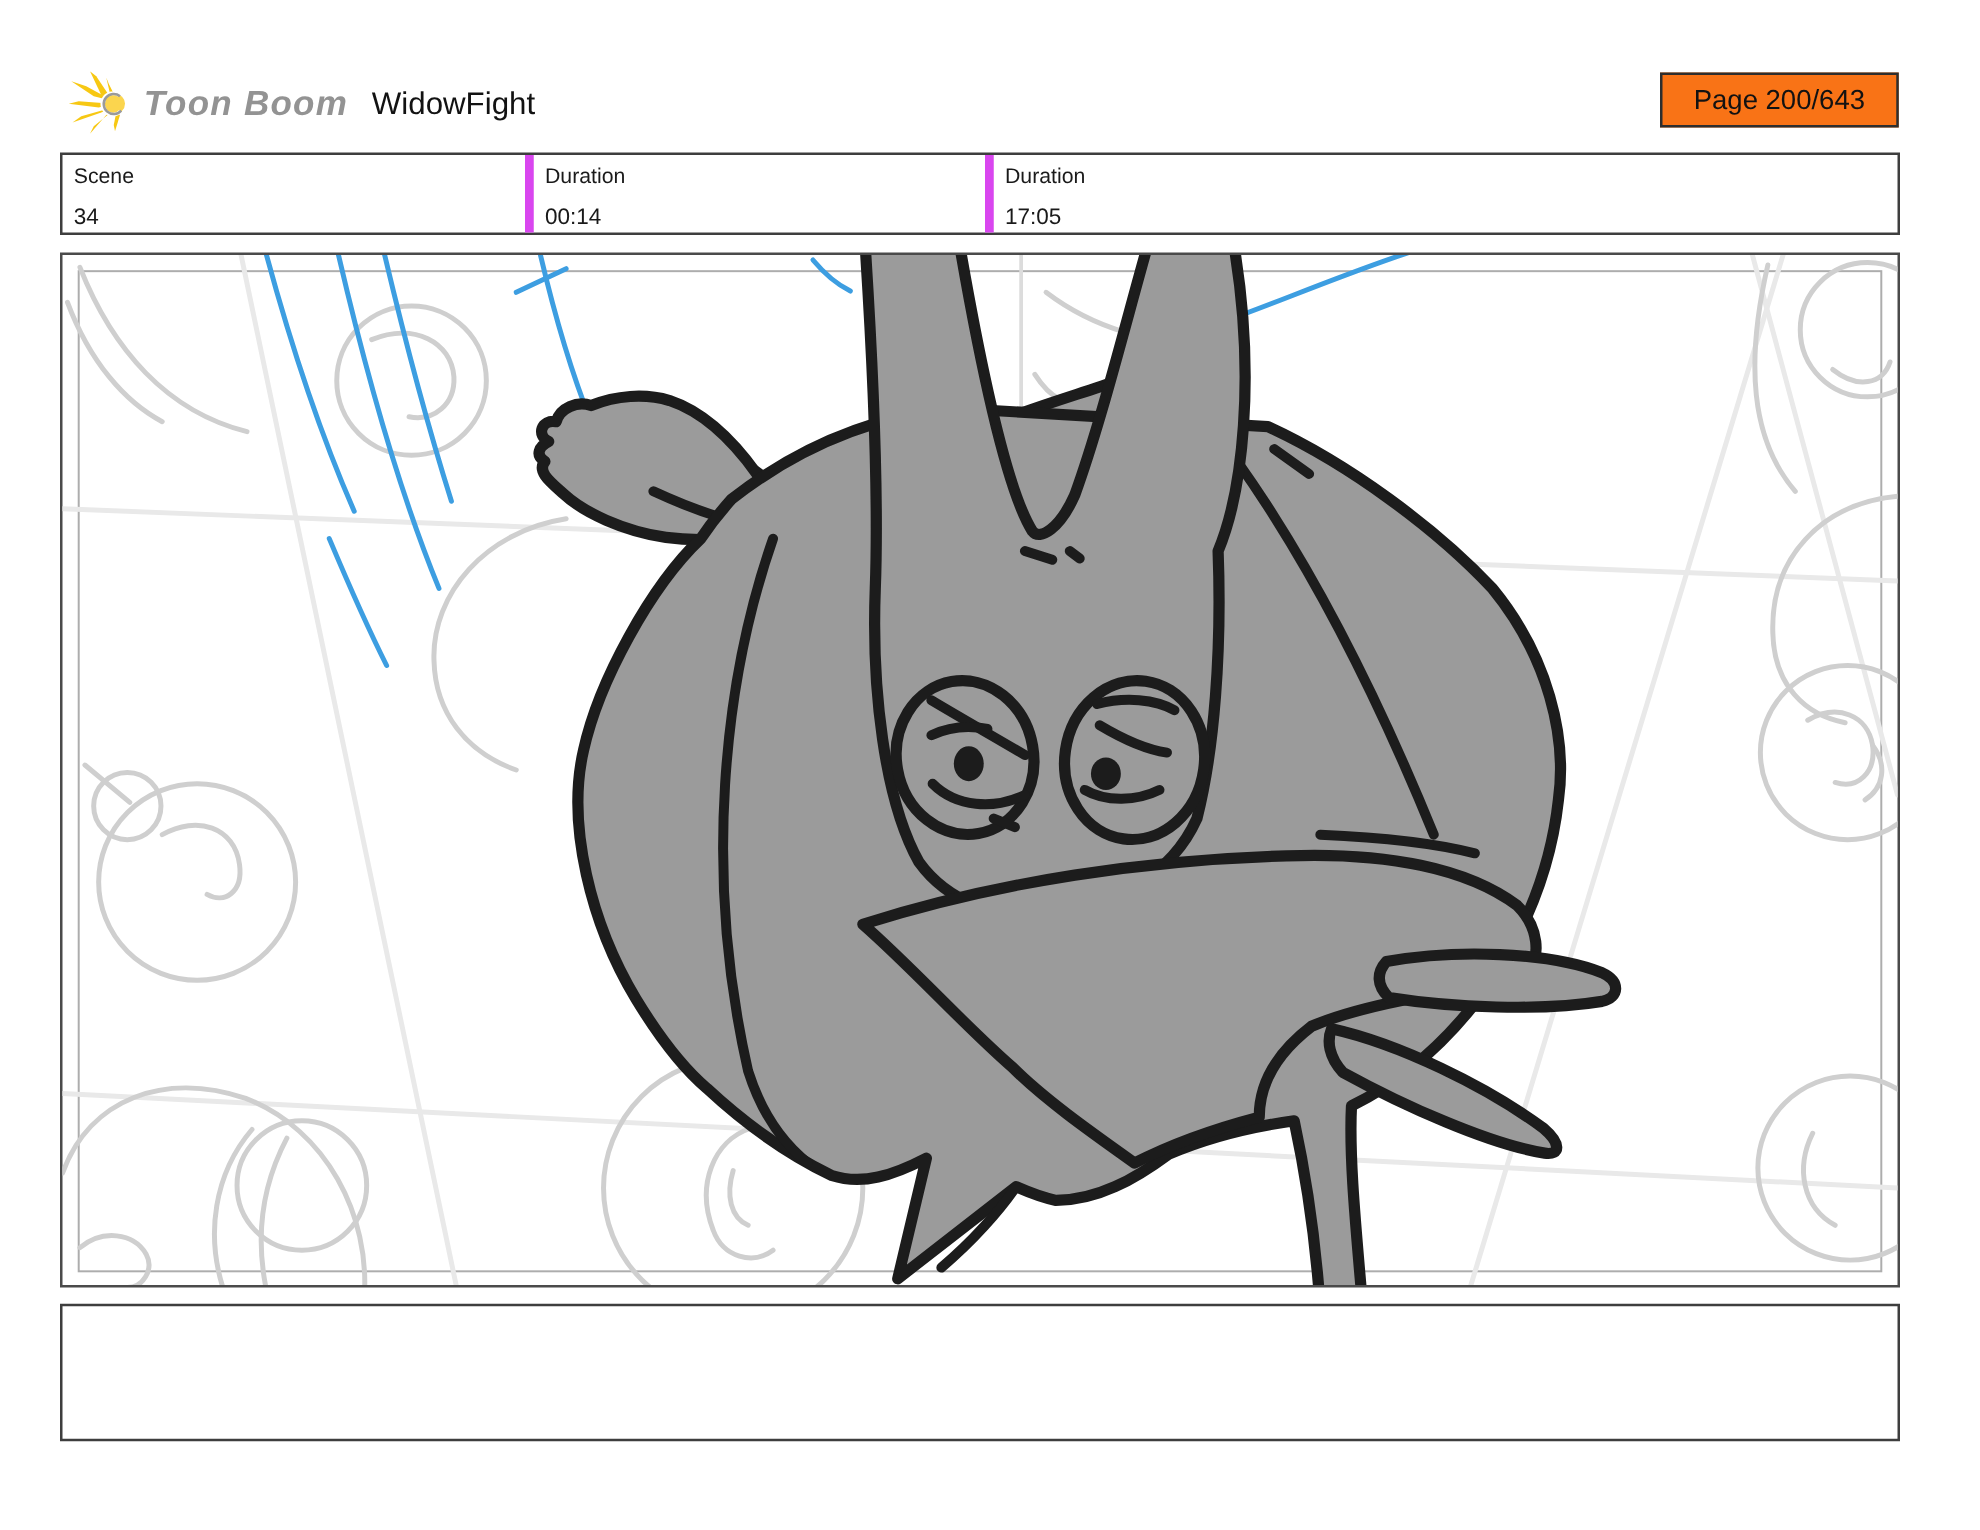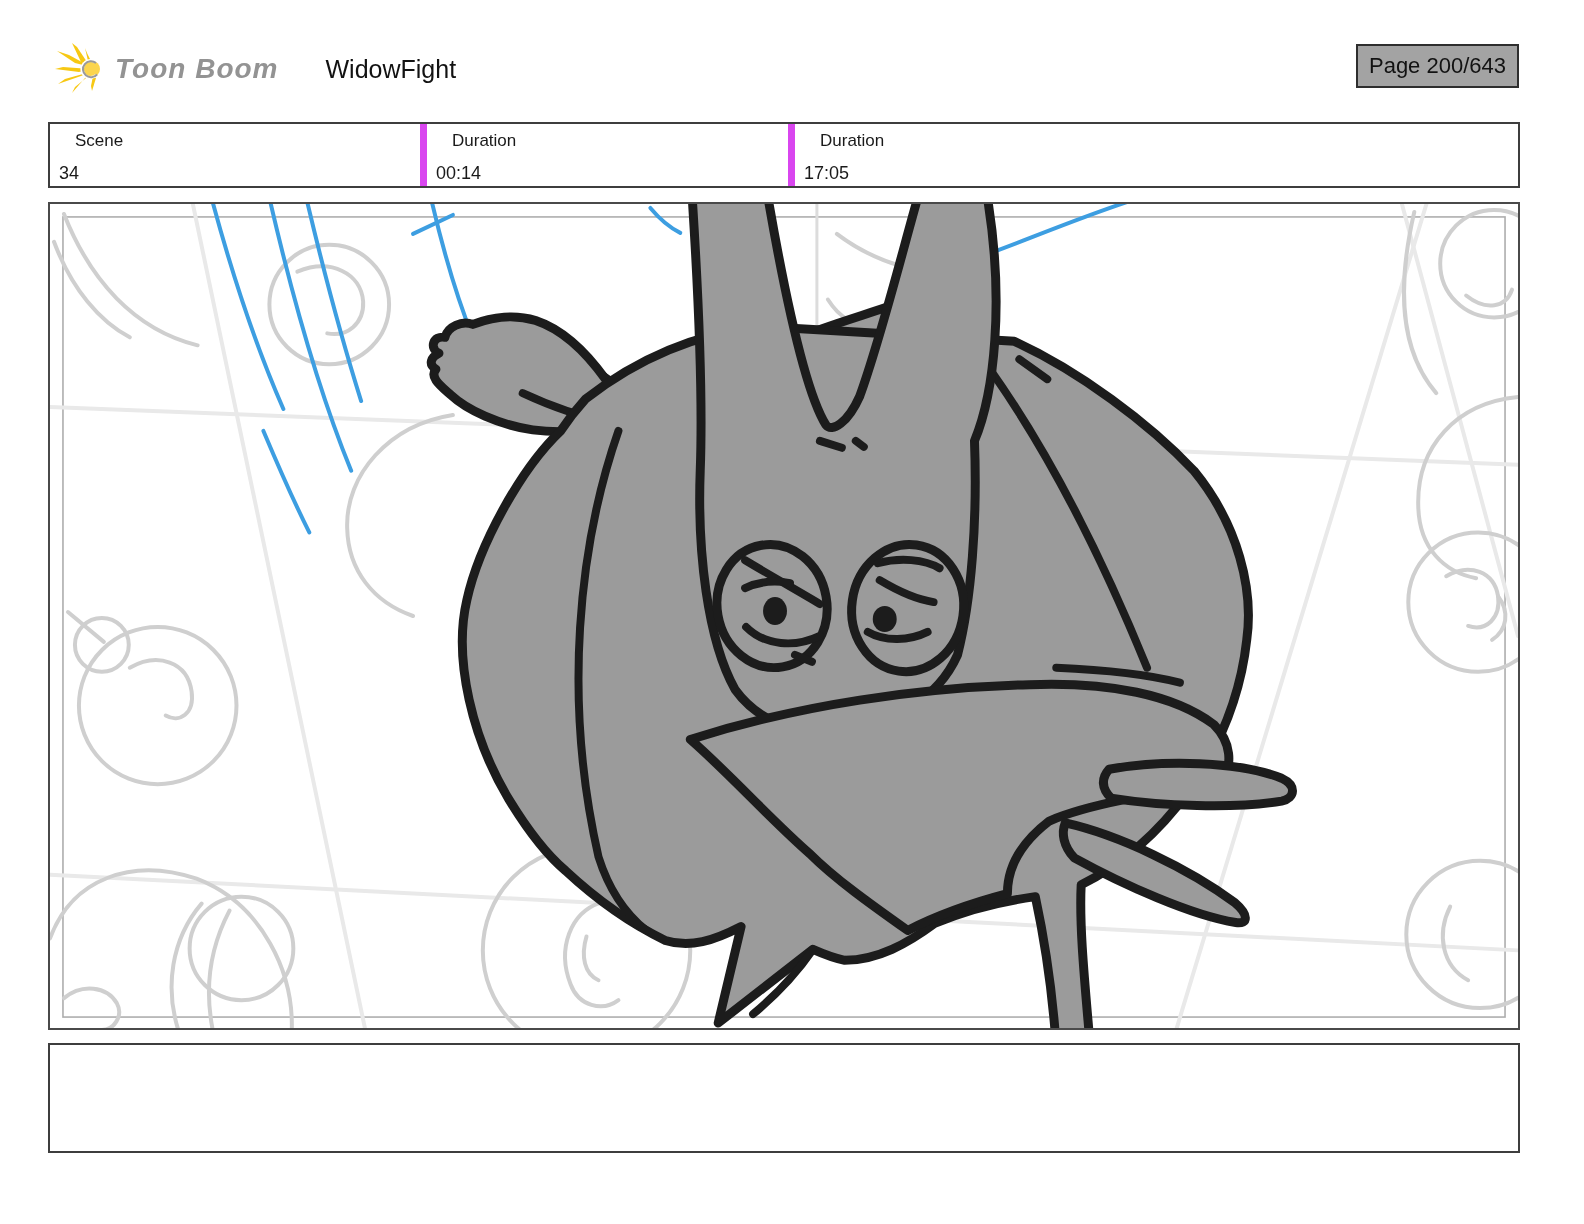--- a/index.html
+++ b/index.html
@@ -10,37 +10,37 @@
     --motion_blue:#3d9ee1;
     --accent_yellow:#f7c813;
     --logo_grey:#939393;
   }
   html,body{margin:0;padding:0;background:#fff;}
   .page{
     position:relative;width:1584px;height:1224px;background:#ffffff;
     font-family:"Liberation Sans", sans-serif;color:#1a1a1a;overflow:hidden;
   }
   
-  .header{position:absolute;left:55px;top:42px;width:1474px;height:54px;display:flex;align-items:center;gap:28px;}
+  .header{position:absolute;left:55px;top:56px;width:1474px;height:54px;display:flex;align-items:center;}
   .logo{display:flex;align-items:center;gap:8px;}
   .logo svg{width:52px;height:52px;display:block;}
   .logo-word{font-size:28px;font-weight:bold;font-style:italic;color:var(--logo_grey);letter-spacing:1px;}
   .doc-title{font-size:25px;color:#121212;margin-left:19px;}
   .page-box{
-    position:absolute;right:10px;top:2px;border:2px solid #2e2e2e;background:#a3a3a3;
-    padding:7px 11px;font-size:22px;color:#121212;
+    position:absolute;right:10px;top:2px;border:2px solid #2e2e2e;background:#f97316;
+    padding:7px 25px;font-size:22px;color:#121212;
   }
   
   .meta{
     position:absolute;left:48px;top:122px;width:1472px;height:66px;
     border:2px solid #3e3e3e;box-sizing:border-box;display:flex;background:#fff;
   }
   .meta-cell{box-sizing:border-box;padding:7px 0 0 9px;}
   .meta-cell + .meta-cell{border-left:7px solid #d946ef;}
-  .meta-cell .lbl{font-size:17px;line-height:20px;margin-left:16px;}
+  .meta-cell .lbl{font-size:17px;line-height:20px;}
   .meta-cell .val{font-size:18px;line-height:22px;margin-top:11px;}
   .mc-0{width:370px;} .mc-1{width:368px;} .mc-2{width:372px;} .mc-3{flex:1;}
   
   .panel{
     position:absolute;left:48px;top:202px;width:1472px;height:828px;
     border:2px solid #4a4a4a;box-sizing:border-box;background:#fff;
   }
   .panel svg{display:block;width:100%;height:100%;}
   .innerframe{fill:none;stroke:#adadad;stroke-width:1.6;}
   .guide{stroke:var(--guide);stroke-width:4;fill:none;stroke-linecap:round;}

